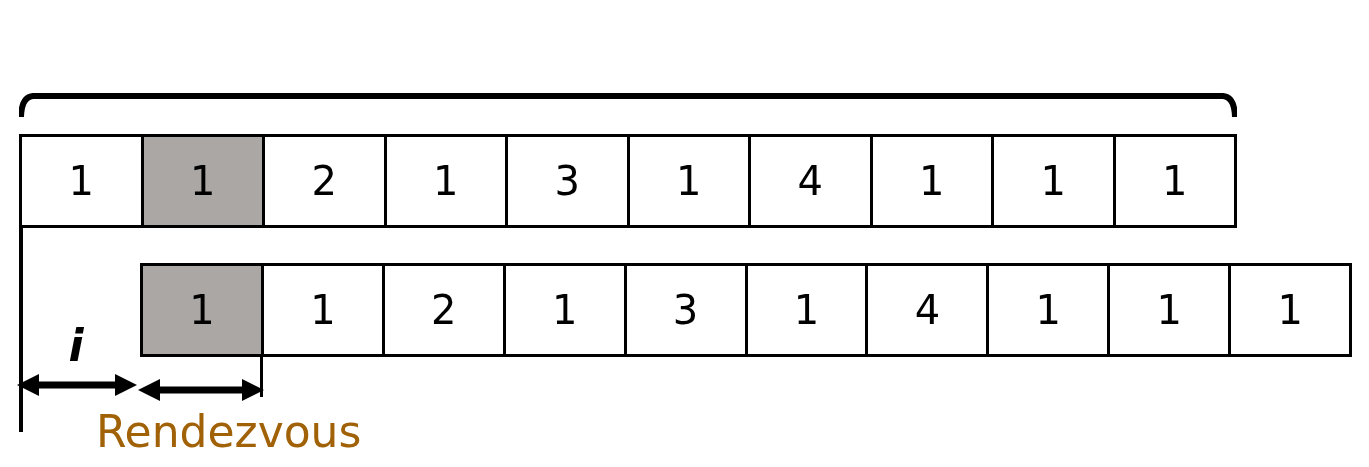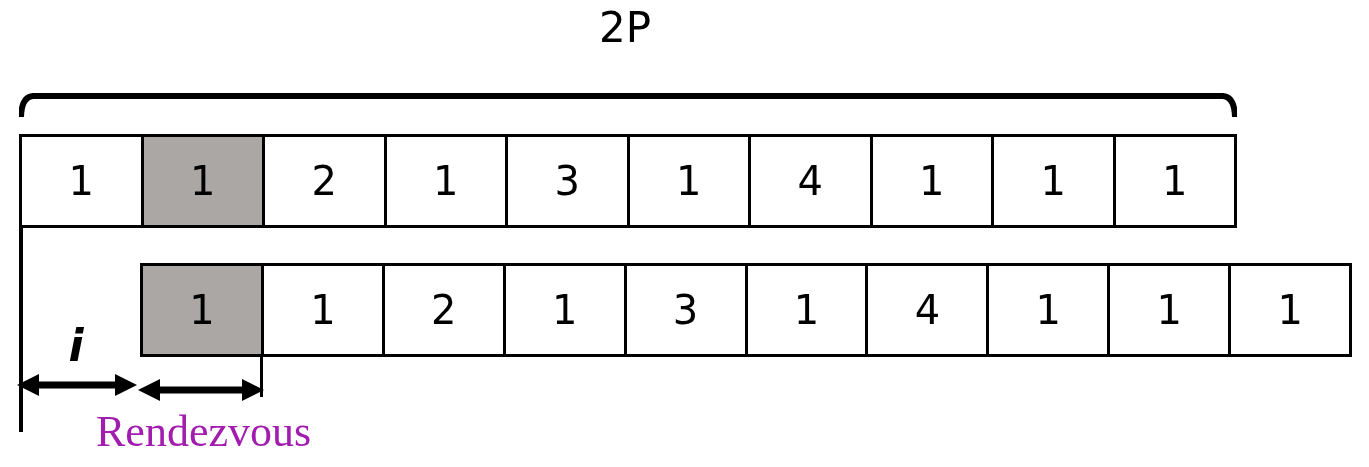--- a/index.html
+++ b/index.html
@@ -119,31 +119,29 @@
     line-height: 1;
     color: #000000;
     font-family: "DejaVu Sans", "Liberation Sans", sans-serif;
   }
   #label-rendezvous {
     position: absolute;
     left: 96px;
     top: 408px;
     font-size: 44px;
     line-height: 1.1;
-    color: #a21caf;
+    color: #a16207;
     white-space: nowrap;
-    font-family: Liberation Serif, serif;
   }
 </style>
 </head>
 <body>
 
 <div id="stage">
 
-  <div id="label-2p">2P</div>
 
   <div id="brace-2p">
     <svg width="1218" height="26" viewBox="0 0 1218 26" xmlns="http://www.w3.org/2000/svg">
       <path d="M 2 24 Q 2.5 4 14 3 L 600 3 L 600 3 L 1204 3 Q 1215.5 4 1216 24" fill="none" stroke="#000000" stroke-width="6" stroke-linecap="butt"></path>
       <line x1="606" y1="3" x2="606" y2="-12" stroke="#000000" stroke-width="6"></line>
     </svg>
   </div>
 
   <div id="row-top" class="row">
     <div class="cell">1</div>

